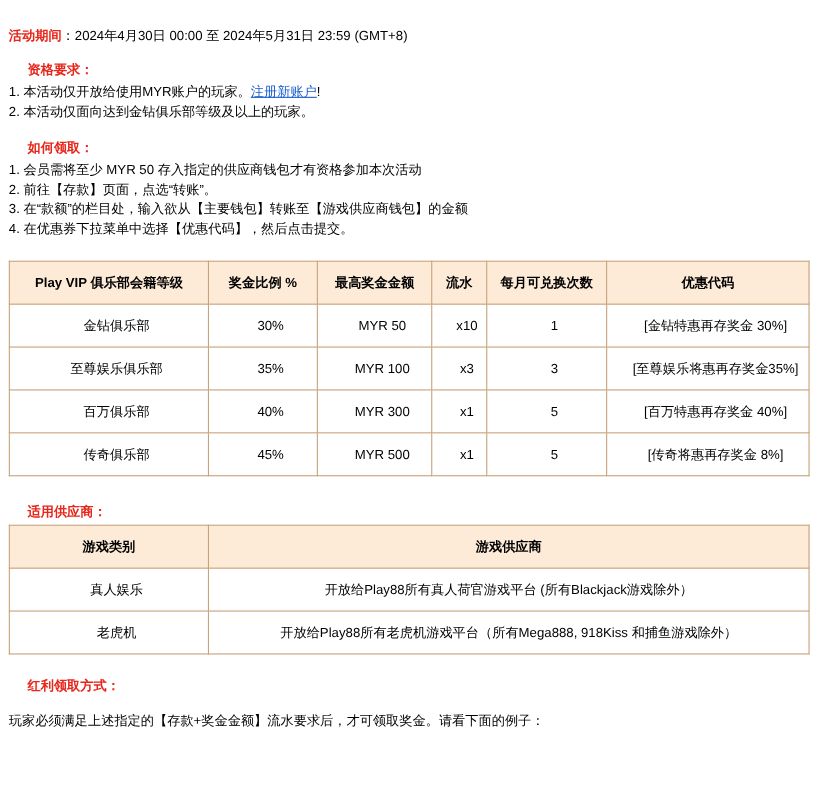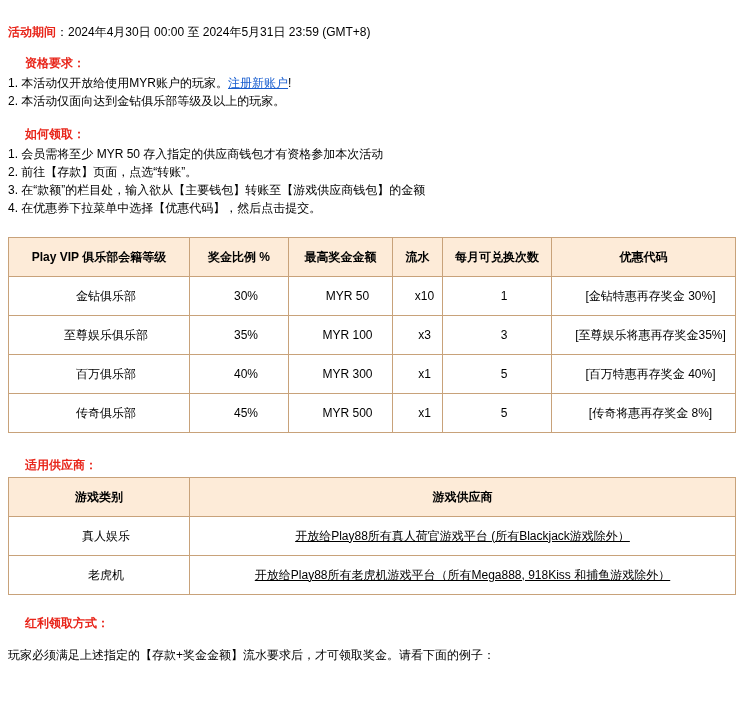--- a/index.html
+++ b/index.html
@@ -79,21 +79,21 @@
   .t-vip col.c0 { width: 181px; }
   .t-vip col.c1 { width: 99px; }
   .t-vip col.c2 { width: 104px; }
   .t-vip col.c3 { width: 50px; }
   .t-vip col.c4 { width: 109px; }
   .t-vip col.c5 { width: 184px; }
 
   
   .t-prov col.c0 { width: 181px; }
   .t-prov col.c1 { width: 546px; }
-  .t-prov td.left-pad { padding-left: 6px; padding-right: 6px; text-decoration: underline; }
+  .t-prov td.left-pad { padding-left: 6px; padding-right: 6px; }
 </style>
 </head>
 <body>
 
 <div class="page">
 
   <div class="line block" style="margin-bottom:14px;">
     <span class="red">活动期间</span><span>：</span><span>2024年4月30日 00:00 至 2024年5月31日 23:59 (GMT+8)</span>
   </div>
 

